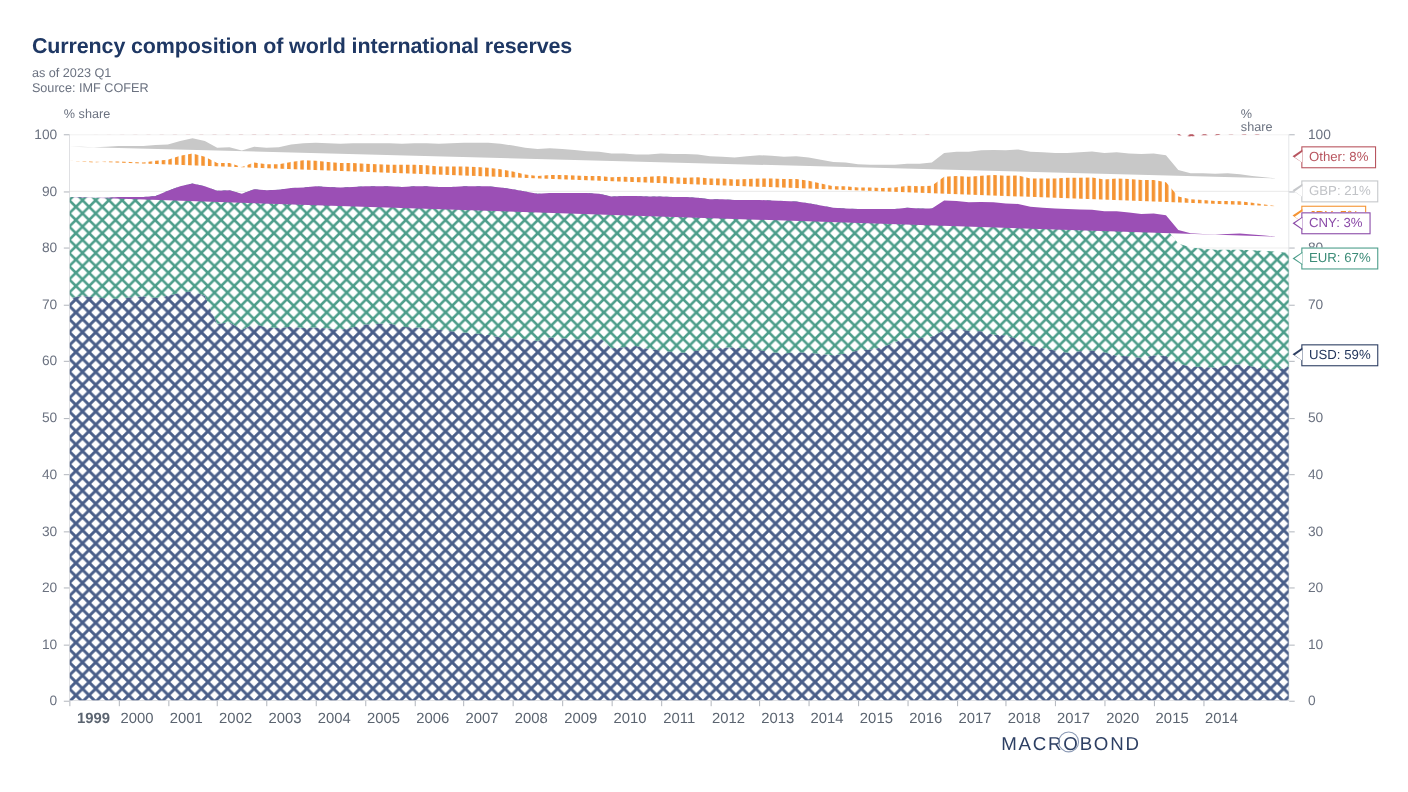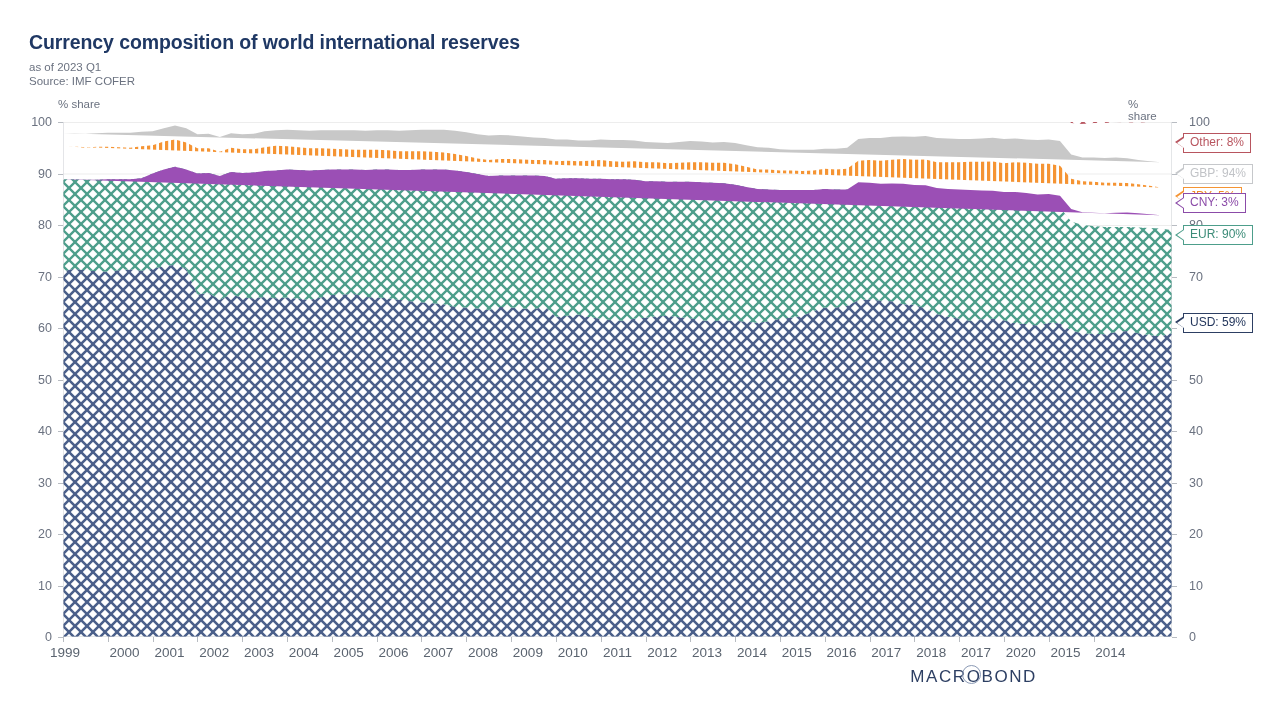--- a/index.html
+++ b/index.html
@@ -221,21 +221,21 @@
       <div class="tick-right" style="top: 276.5px; left: 1189px;">70</div>
       <div class="tickmark" style="position: absolute; left: 1172px; top: 276.5px;"></div>
       <div class="tick-right" style="top: 225px; left: 1189px;">80</div>
       <div class="tickmark" style="position: absolute; left: 1172px; top: 225px;"></div>
       <div class="tick-right" style="top: 173.5px; left: 1189px;">90</div>
       <div class="tickmark" style="position: absolute; left: 1172px; top: 173.5px;"></div>
       <div class="tick-right" style="top: 122px; left: 1189px;">100</div>
       <div class="tickmark" style="position: absolute; left: 1172px; top: 122px;"></div>
     </div>
   <div id="ticks-x">
-      <div class="xtick-label" style="left: 65px;">1999</div>
+      <div class="xtick-label" style="left: 85px; font-weight: bold;">1999</div>
       <div class="xtickmark" style="left: 63px;"></div>
       <div class="xtick-label" style="left: 124.611px;">2000</div>
       <div class="xtickmark" style="left: 107.808px;"></div>
       <div class="xtick-label" style="left: 169.419px;">2001</div>
       <div class="xtickmark" style="left: 152.616px;"></div>
       <div class="xtick-label" style="left: 214.227px;">2002</div>
       <div class="xtickmark" style="left: 197.424px;"></div>
       <div class="xtick-label" style="left: 259.035px;">2003</div>
       <div class="xtickmark" style="left: 242.232px;"></div>
       <div class="xtick-label" style="left: 303.843px;">2004</div>
@@ -272,24 +272,24 @@
       <div class="xtickmark" style="left: 959.162px;"></div>
       <div class="xtick-label" style="left: 1020.77px;">2020</div>
       <div class="xtickmark" style="left: 1003.97px;"></div>
       <div class="xtick-label" style="left: 1065.58px;">2015</div>
       <div class="xtickmark" style="left: 1048.78px;"></div>
       <div class="xtick-label" style="left: 1110.39px;">2014</div>
       <div class="xtickmark" style="left: 1093.59px;"></div>
     </div>
   <div id="callout-layer">
       <div class="callout c-other" style="left: 1183px; top: 142.6px;">Other: 8%</div>
-      <div class="callout c-gbp" style="left: 1183px; top: 173.5px;">GBP: 94%</div>
+      <div class="callout c-gbp" style="left: 1183px; top: 173.5px;">GBP: 21%</div>
       <div class="callout c-jpy" style="left: 1183px; top: 196.675px;">JPY: 5%</div>
       <div class="callout c-cny" style="left: 1183px; top: 203px;">CNY: 3%</div>
-      <div class="callout c-eur" style="left: 1183px; top: 235.3px;">EUR: 90%</div>
+      <div class="callout c-eur" style="left: 1183px; top: 235.3px;">EUR: 67%</div>
       <div class="callout c-usd" style="left: 1183px; top: 322.85px;">USD: 59%</div>
     </div>
 
   <div class="logo">
     <div class="logo-wrap">
       <span class="logo-text">MACROBOND</span>
       <span class="logo-ring"></span>
     </div>
   </div>
 

